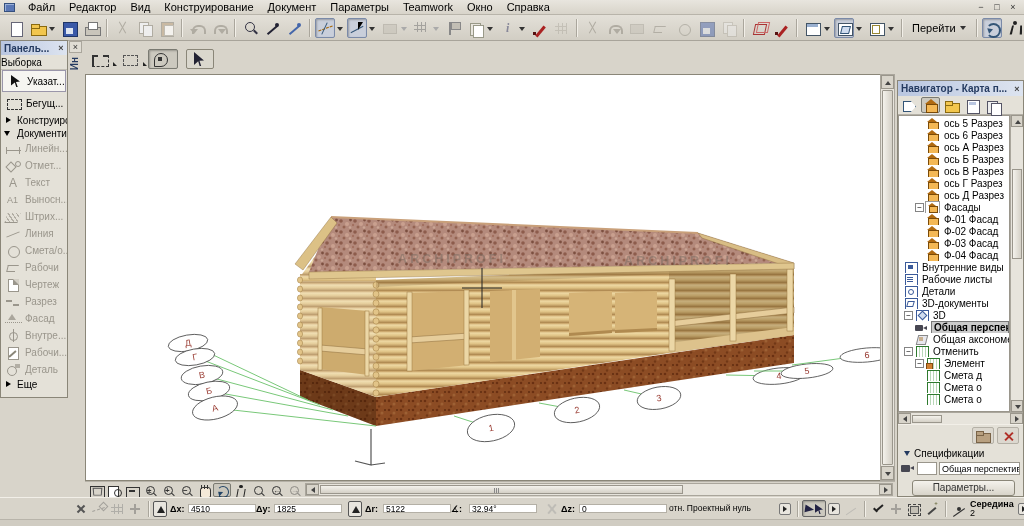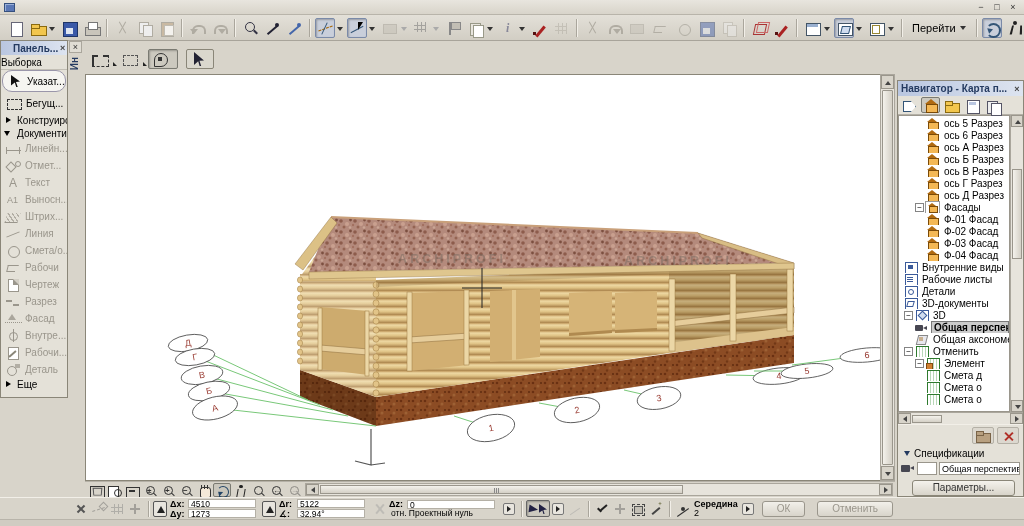--- a/index.html
+++ b/index.html
@@ -70,25 +70,25 @@
   .i-orbit::before { content:""; position:absolute; left:3px; top:4px; width:11px; height:11px; border:2px solid #357; border-radius:50%; border-left-color:transparent; }
   .i-orbit::after { content:""; position:absolute; left:1px; top:7px; border:3.5px solid transparent; border-right:5px solid #357; transform:rotate(40deg); }
   .i-walk::before { content:""; position:absolute; left:8px; top:2px; width:4px; height:4px; background:#222; border-radius:50%; }
   .i-walk::after { content:""; position:absolute; left:6px; top:6px; width:7px; height:9px; border-left:2px solid #222; border-right:2px solid #222; transform:perspective(10px) rotateX(14deg) skewX(-8deg); }
   #goto-btn { display:flex; align-items:center; padding:1px 4px; border:1px solid transparent; border-radius:2px; height:20px; margin:0 1px; }
   #goto-label { font-size:11px; margin-right:4px; }
   .darr { border-left:3.5px solid transparent; border-right:3.5px solid transparent; border-top:4px solid #333; }
 
   
   #toolbox { position:absolute; left:0; top:40px; width:68px; height:358px; background:#e4e1d8; border:1px solid #8a8678; }
-  #toolbox-title { height:14px; background:linear-gradient(90deg,#b9c6e0,#dde4f0); display:flex; align-items:center; font-size:10px; font-weight:bold; color:#243a60; padding-left:12px; }
+  #toolbox-title { height:14px; background:linear-gradient(90deg,#b9c6e0,#dde4f0); display:flex; align-items:center; font-size:10px; font-weight:bold; color:#243a60; padding-left:3px; }
   #toolbox-close { margin-left:auto; width:12px; text-align:center; color:#444; font-size:9px; }
   #toolbox-selhdr { height:15px; font-size:10px; line-height:15px; border-bottom:1px solid #c2beb4; }
   .tbxrow { display:flex; align-items:center; height:17px; font-size:10px; white-space:nowrap; overflow:hidden; }
-  .tbxrow.active { height:22px; background:#f6f5f1; border:1px solid #9a96aa; border-radius:10px; margin:0 1px; }
+  .tbxrow.active { height:22px; background:#f6f5f1; border:1px solid #9a96aa; border-radius:0; margin:0 1px; }
   .tbxrow.normal { height:22px; margin:0 1px; }
   .tbxrow.section { height:13px; font-size:10px; }
   .tbxrow.disabled { color:#9a968c; }
   .ic { width:17px; height:14px; margin:0 3px 0 4px; position:relative; flex:none; }
   .section .ic { width:10px; margin-left:3px; }
   .ic.sec-r::before { content:""; position:absolute; left:2px; top:3px; border-left:5px solid #000; border-top:3.5px solid transparent; border-bottom:3.5px solid transparent; }
   .ic.sec-d::before { content:""; position:absolute; left:0; top:4px; border-top:5px solid #000; border-left:3.5px solid transparent; border-right:3.5px solid transparent; }
   .ic.arrow::before { content:""; position:absolute; left:4px; top:1px; width:9px; height:12px; background:#111; clip-path:polygon(0 0,100% 55%,55% 58%,75% 100%,58% 100%,42% 62%,0 88%); }
   .ic.marquee::before { content:""; position:absolute; left:1px; top:3px; width:13px; height:9px; border:1px dashed #333; }
   .ic.dim::before { content:""; position:absolute; left:1px; right:1px; top:8px; border-top:1px solid #9a968c; }
@@ -249,21 +249,21 @@
   .i-dash::before { content:""; position:absolute; left:1px; top:8px; width:13px; border-top:1px dashed #555; transform:rotate(-18deg); }
   .i-dash::after { content:""; position:absolute; left:9px; top:2px; width:5px; height:5px; border:1px solid #555; transform:rotate(45deg); }
   .i-grid2::before { content:""; position:absolute; left:2px; top:3px; width:12px; height:10px; background:
       repeating-linear-gradient(to right,transparent 0 3px,#777 3px 4px),
       repeating-linear-gradient(to bottom,transparent 0 3px,#777 3px 4px); }
   .i-plus::before { content:""; position:absolute; left:3px; top:7px; width:10px; border-top:2px solid #555; }
   .i-plus::after { content:""; position:absolute; left:7px; top:3px; height:10px; border-left:2px solid #555; }
   .ssep { width:1px; height:16px; background:#aaa69c; margin:0 4px; box-shadow:1px 0 0 #f2efe8; flex:none; }
   .deltabtn { width:14px; height:16px; border:1px solid #555; border-radius:2px; background:#e8e5de; position:relative; margin-right:3px; flex:none; }
   .deltabtn::after { content:""; position:absolute; left:2.5px; top:4px; border-left:4px solid transparent; border-right:4px solid transparent; border-bottom:7px solid #222; }
-  .cgroup { display:flex; flex-direction:column; justify-content:center; font-size:9px; line-height:10px; margin-right:6px; }
+  .cgroup { display:flex; flex-direction:row; justify-content:center; font-size:9px; line-height:10px; margin-right:6px; }
   .cline { display:flex; align-items:center; gap:2px; }
   .clab { font-weight:bold; width:16px; }
   .cval { background:#fff; border:1px solid #b4b0a6; min-width:68px; padding:0 2px; height:9px; line-height:8px; font-size:8.5px; }
   .cval.noborder { background:none; border:none; }
   .i-xman::before, .i-xman::after { content:""; position:absolute; left:7px; top:2px; height:12px; border-left:2px solid #999; }
   .i-xman::before { transform:rotate(40deg); } .i-xman::after { transform:rotate(-40deg); }
   .sbtn { width:12px; height:12px; border:1px solid #777; background:#e8e5de; border-radius:2px; position:relative; flex:none; margin:0 2px; }
   .sbtn::after { content:""; position:absolute; left:3px; top:2.5px; border-top:3px solid transparent; border-bottom:3px solid transparent; border-left:4px solid #222; }
   .stoggle { width:24px; height:17px; border:1px solid #666; background:#ccc9bf; border-radius:2px; position:relative; box-shadow:inset 1px 1px 2px rgba(0,0,0,.25); flex:none; }
   .i-snapcur::before { content:""; position:absolute; left:2px; top:4px; border-top:4px solid transparent; border-bottom:4px solid transparent; border-left:9px solid #224; transform:rotate(8deg); }
@@ -282,20 +282,32 @@
   .okbtn { height:16px; padding:0 14px; margin:0 6px; background:linear-gradient(#f2f0ea,#d8d4ca); border:1px solid #9a968c; border-radius:3px; font-size:10px; color:#9a968c; line-height:14px; }
 
   #bottomstrip { position:absolute; left:0; top:519px; width:1024px; height:7px; background:#d0ccc2; border-top:1px solid #b8b4aa; }
   #leftgap { position:absolute; left:0; top:398px; width:85px; height:99px; background:#d8d4ca; }
 </style>
 </head>
 <body>
 
 <div id="menubar">
   <div id="appicon"></div>
+  <div style="display:flex">
+
+  <span class="mi">Файл</span>
+      <span class="mi">Редактор</span>
+      <span class="mi">Вид</span>
+      <span class="mi">Конструирование</span>
+      <span class="mi">Документ</span>
+      <span class="mi">Параметры</span>
+      <span class="mi">Teamwork</span>
+      <span class="mi">Окно</span>
+      <span class="mi">Справка</span>
+    </div>
   <div id="wincontrols">
     <span class="wc">−</span>
     <span class="wc">□</span>
     <span class="wc">×</span>
   </div>
 </div>
 
 <div id="maintoolbar">
   <div class="tb i-page"></div>
   <div class="tb i-open"></div>
@@ -877,21 +889,21 @@
   <div class="sic dis i-plus"></div>
   <div class="ssep"></div>
   <div class="deltabtn"></div>
   <div class="cgroup">
     <div class="cline">
         <span class="clab">Δx:</span>
         <span class="cval">4510</span>
       </div>
     <div class="cline">
         <span class="clab">Δy:</span>
-        <span class="cval">1273</span>
+        <span class="cval">1825</span>
       </div>
   </div>
   <div class="deltabtn"></div>
   <div class="cgroup">
     <div class="cline">
         <span class="clab">Δr:</span>
         <span class="cval">5122</span>
       </div>
     <div class="cline">
         <span class="clab">∡:</span>

